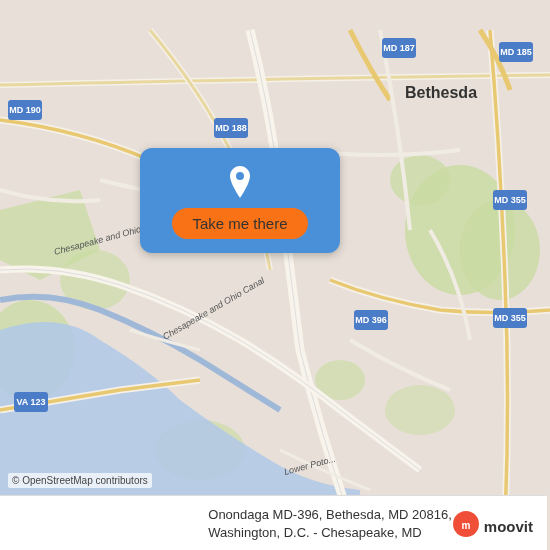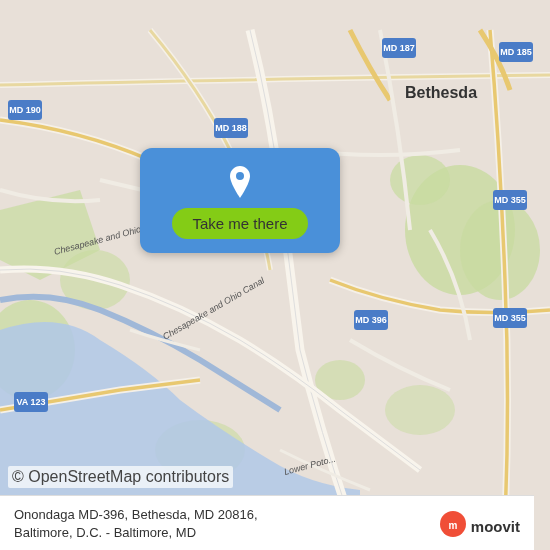--- a/index.html
+++ b/index.html
@@ -26,26 +26,26 @@
       inset: 0;
       width: 100%;
       height: 100%;
     }
 
     
     .bottom-bar {
       position: absolute;
       bottom: 0;
       left: 0;
-      right: 16px;
+      right: 3px;
       background: white;
       padding: 10px 14px 8px 14px;
       display: flex;
       align-items: center;
-      justify-content: space-between;
+      justify-content: flex-end;
       border-top: 1px solid #ddd;
       z-index: 10;
     }
 
     .bottom-bar-text {
       font-size: 13px;
       color: #333;
       line-height: 1.4;
     }
 
@@ -65,21 +65,21 @@
     .moovit-icon {
       width: 28px;
       height: 28px;
     }
 
     
     .copyright {
       position: absolute;
       bottom: 62px;
       left: 8px;
-      font-size: 16px;
+      font-size: 10px;
       color: #444;
       background: rgba(255,255,255,0.7);
       padding: 2px 4px;
       border-radius: 2px;
       z-index: 10;
     }
 
     
     .take-me-there-card {
       position: absolute;
@@ -96,21 +96,21 @@
       box-shadow: 0 2px 8px rgba(0,0,0,0.25);
     }
 
     .pin-icon {
       width: 36px;
       height: 36px;
       margin-bottom: 8px;
     }
 
     .take-me-there-btn {
-      background: #84cc16;
+      background: #f97316;
       color: #333;
       border: none;
       border-radius: 20px;
       padding: 7px 20px;
       font-size: 15px;
       font-weight: 500;
       cursor: pointer;
       white-space: nowrap;
     }
   </style>
@@ -215,21 +215,21 @@
       <circle cx="18" cy="12" r="4" fill="#4a90d9"></circle>
     </svg>
     <button class="take-me-there-btn">Take me there</button>
   </div>
 
   <div class="copyright">© OpenStreetMap contributors</div>
 
   <div class="bottom-bar">
     <div class="bottom-bar-text">
       <div>Onondaga MD-396, Bethesda, MD 20816,</div>
-      <div>Baltimore, D.C. - Baltimore, MD</div>
+      <div>Washington, D.C. - Chesapeake, MD</div>
     </div>
     <div class="moovit-logo">
 
       <svg class="moovit-icon" viewBox="0 0 28 28" xmlns="http://www.w3.org/2000/svg">
         <circle cx="14" cy="14" r="13" fill="#f04e37"></circle>
         <text x="14" y="19" font-size="10" fill="white" text-anchor="middle" font-weight="bold" font-family="Arial">m</text>
       </svg>
       <span class="moovit-logo-text">moovit</span>
     </div>
   </div>

